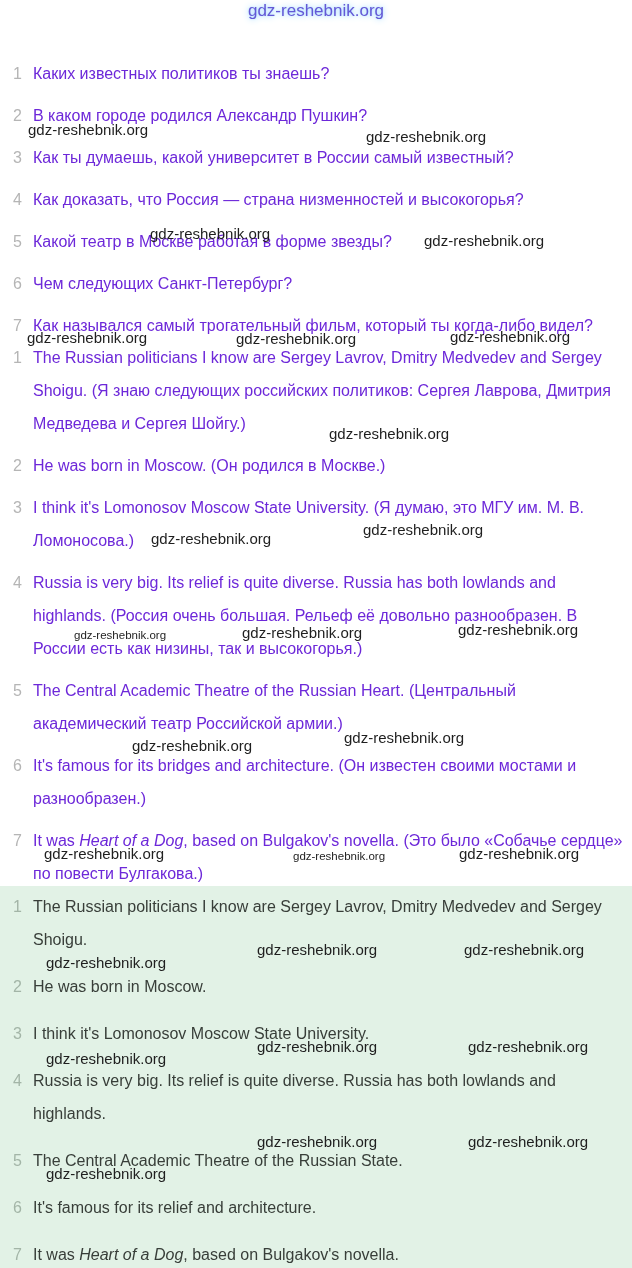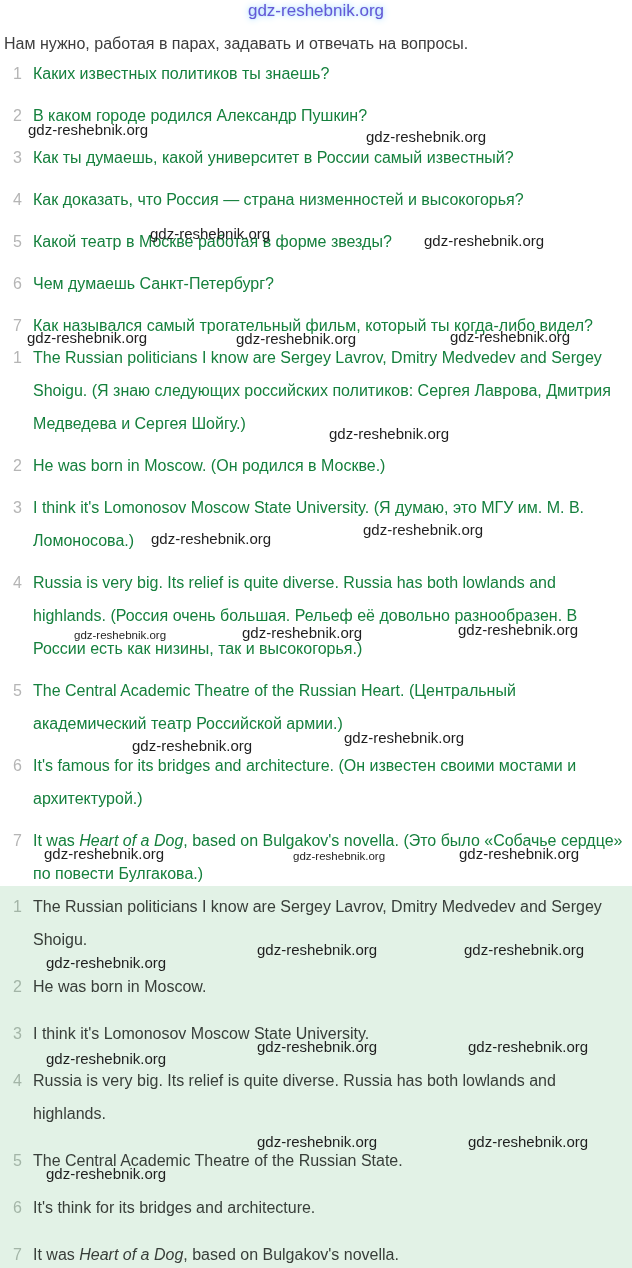--- a/index.html
+++ b/index.html
@@ -14,21 +14,21 @@
   .intro { position:absolute; left:4px; top:33px; font-size:16px; line-height:22px; color:#3d3d3d; }
 
   .q-list { position:absolute; left:0; top:62px; width:632px; }
   .a-list { position:absolute; left:0; top:341px; width:632px; }
 
   .item { display:flex; font-size:16px; }
   .q-list .item { line-height:23px; margin-bottom:19px; }
   .a-list .item { line-height:33px; margin-bottom:9px; }
 
   .num { flex:none; width:20px; margin-left:13px; color:#b5b5b5; }
-  .txt { flex:1; color:#15803d; padding-right:2px; }
+  .txt { flex:1; color:#6d28d9; padding-right:2px; }
 
   .green {
     position:absolute; left:0; top:886px; width:632px; height:382px;
     background:#e2f2e6; padding-top:4px;
   }
   .green .item { line-height:33px; margin-bottom:14px; }
   .green .num { color:#a3b5a7; }
   .green .txt { color:#383e39; }
 
   .wm {
@@ -40,21 +40,20 @@
     top:1px; left:50%; transform:translateX(-50%);
     font-size:17px; color:#6458d6;
     text-shadow:0 0 7px #8fd0ff, 0 0 2px #bfe6ff;
   }
 </style>
 </head>
 <body>
 
 <div class="page">
 
-  <div class="intro">Нам нужно, работая в парах, задавать и отвечать на вопросы.</div>
 
   <div class="q-list">
     <div class="item">
       <div class="num">1</div>
       <div class="txt">Каких известных политиков ты знаешь?</div>
     </div>
     <div class="item">
       <div class="num">2</div>
       <div class="txt">В каком городе родился Александр Пушкин?</div>
     </div>
@@ -65,21 +64,21 @@
     <div class="item">
       <div class="num">4</div>
       <div class="txt">Как доказать, что Россия — страна низменностей и высокогорья?</div>
     </div>
     <div class="item">
       <div class="num">5</div>
       <div class="txt">Какой театр в Москве работая в форме звезды?</div>
     </div>
     <div class="item">
       <div class="num">6</div>
-      <div class="txt">Чем думаешь Санкт-Петербург?</div>
+      <div class="txt">Чем следующих Санкт-Петербург?</div>
     </div>
     <div class="item">
       <div class="num">7</div>
       <div class="txt">Как назывался самый трогательный фильм, который ты когда-либо видел?</div>
     </div>
   </div>
 
   <div class="a-list">
     <div class="item">
       <div class="num">1</div>
@@ -96,21 +95,21 @@
     <div class="item">
       <div class="num">4</div>
       <div class="txt"><span>Russia is very big. Its relief is quite diverse. Russia has both lowlands and highlands. (Россия очень большая. Рельеф её довольно разнообразен. В России есть как низины, так и высокогорья.)</span><i></i><span></span></div>
     </div>
     <div class="item">
       <div class="num">5</div>
       <div class="txt"><span>The Central Academic Theatre of the Russian Heart. (Центральный академический театр Российской армии.)</span><i></i><span></span></div>
     </div>
     <div class="item">
       <div class="num">6</div>
-      <div class="txt"><span>It's famous for its bridges and architecture. (Он известен своими мостами и архитектурой.)</span><i></i><span></span></div>
+      <div class="txt"><span>It's famous for its bridges and architecture. (Он известен своими мостами и разнообразен.)</span><i></i><span></span></div>
     </div>
     <div class="item">
       <div class="num">7</div>
       <div class="txt"><span>It was </span><i>Heart of a Dog</i><span>, based on Bulgakov's novella. (Это было «Собачье сердце» по повести Булгакова.)</span></div>
     </div>
   </div>
 
   <div class="green">
     <div class="item">
       <div class="num">1</div>
@@ -127,21 +126,21 @@
     <div class="item">
       <div class="num">4</div>
       <div class="txt"><span>Russia is very big. Its relief is quite diverse. Russia has both lowlands and highlands.</span><i></i><span></span></div>
     </div>
     <div class="item">
       <div class="num">5</div>
       <div class="txt"><span>The Central Academic Theatre of the Russian State.</span><i></i><span></span></div>
     </div>
     <div class="item">
       <div class="num">6</div>
-      <div class="txt"><span>It's think for its bridges and architecture.</span><i></i><span></span></div>
+      <div class="txt"><span>It's famous for its relief and architecture.</span><i></i><span></span></div>
     </div>
     <div class="item">
       <div class="num">7</div>
       <div class="txt"><span>It was </span><i>Heart of a Dog</i><span>, based on Bulgakov's novella.</span></div>
     </div>
   </div>
 
   <div class="wm wm-top">gdz-reshebnik.org</div>
   <span class="wm" style="left:28px;top:121px">gdz-reshebnik.org</span>
   <span class="wm" style="left:366px;top:128px">gdz-reshebnik.org</span>

